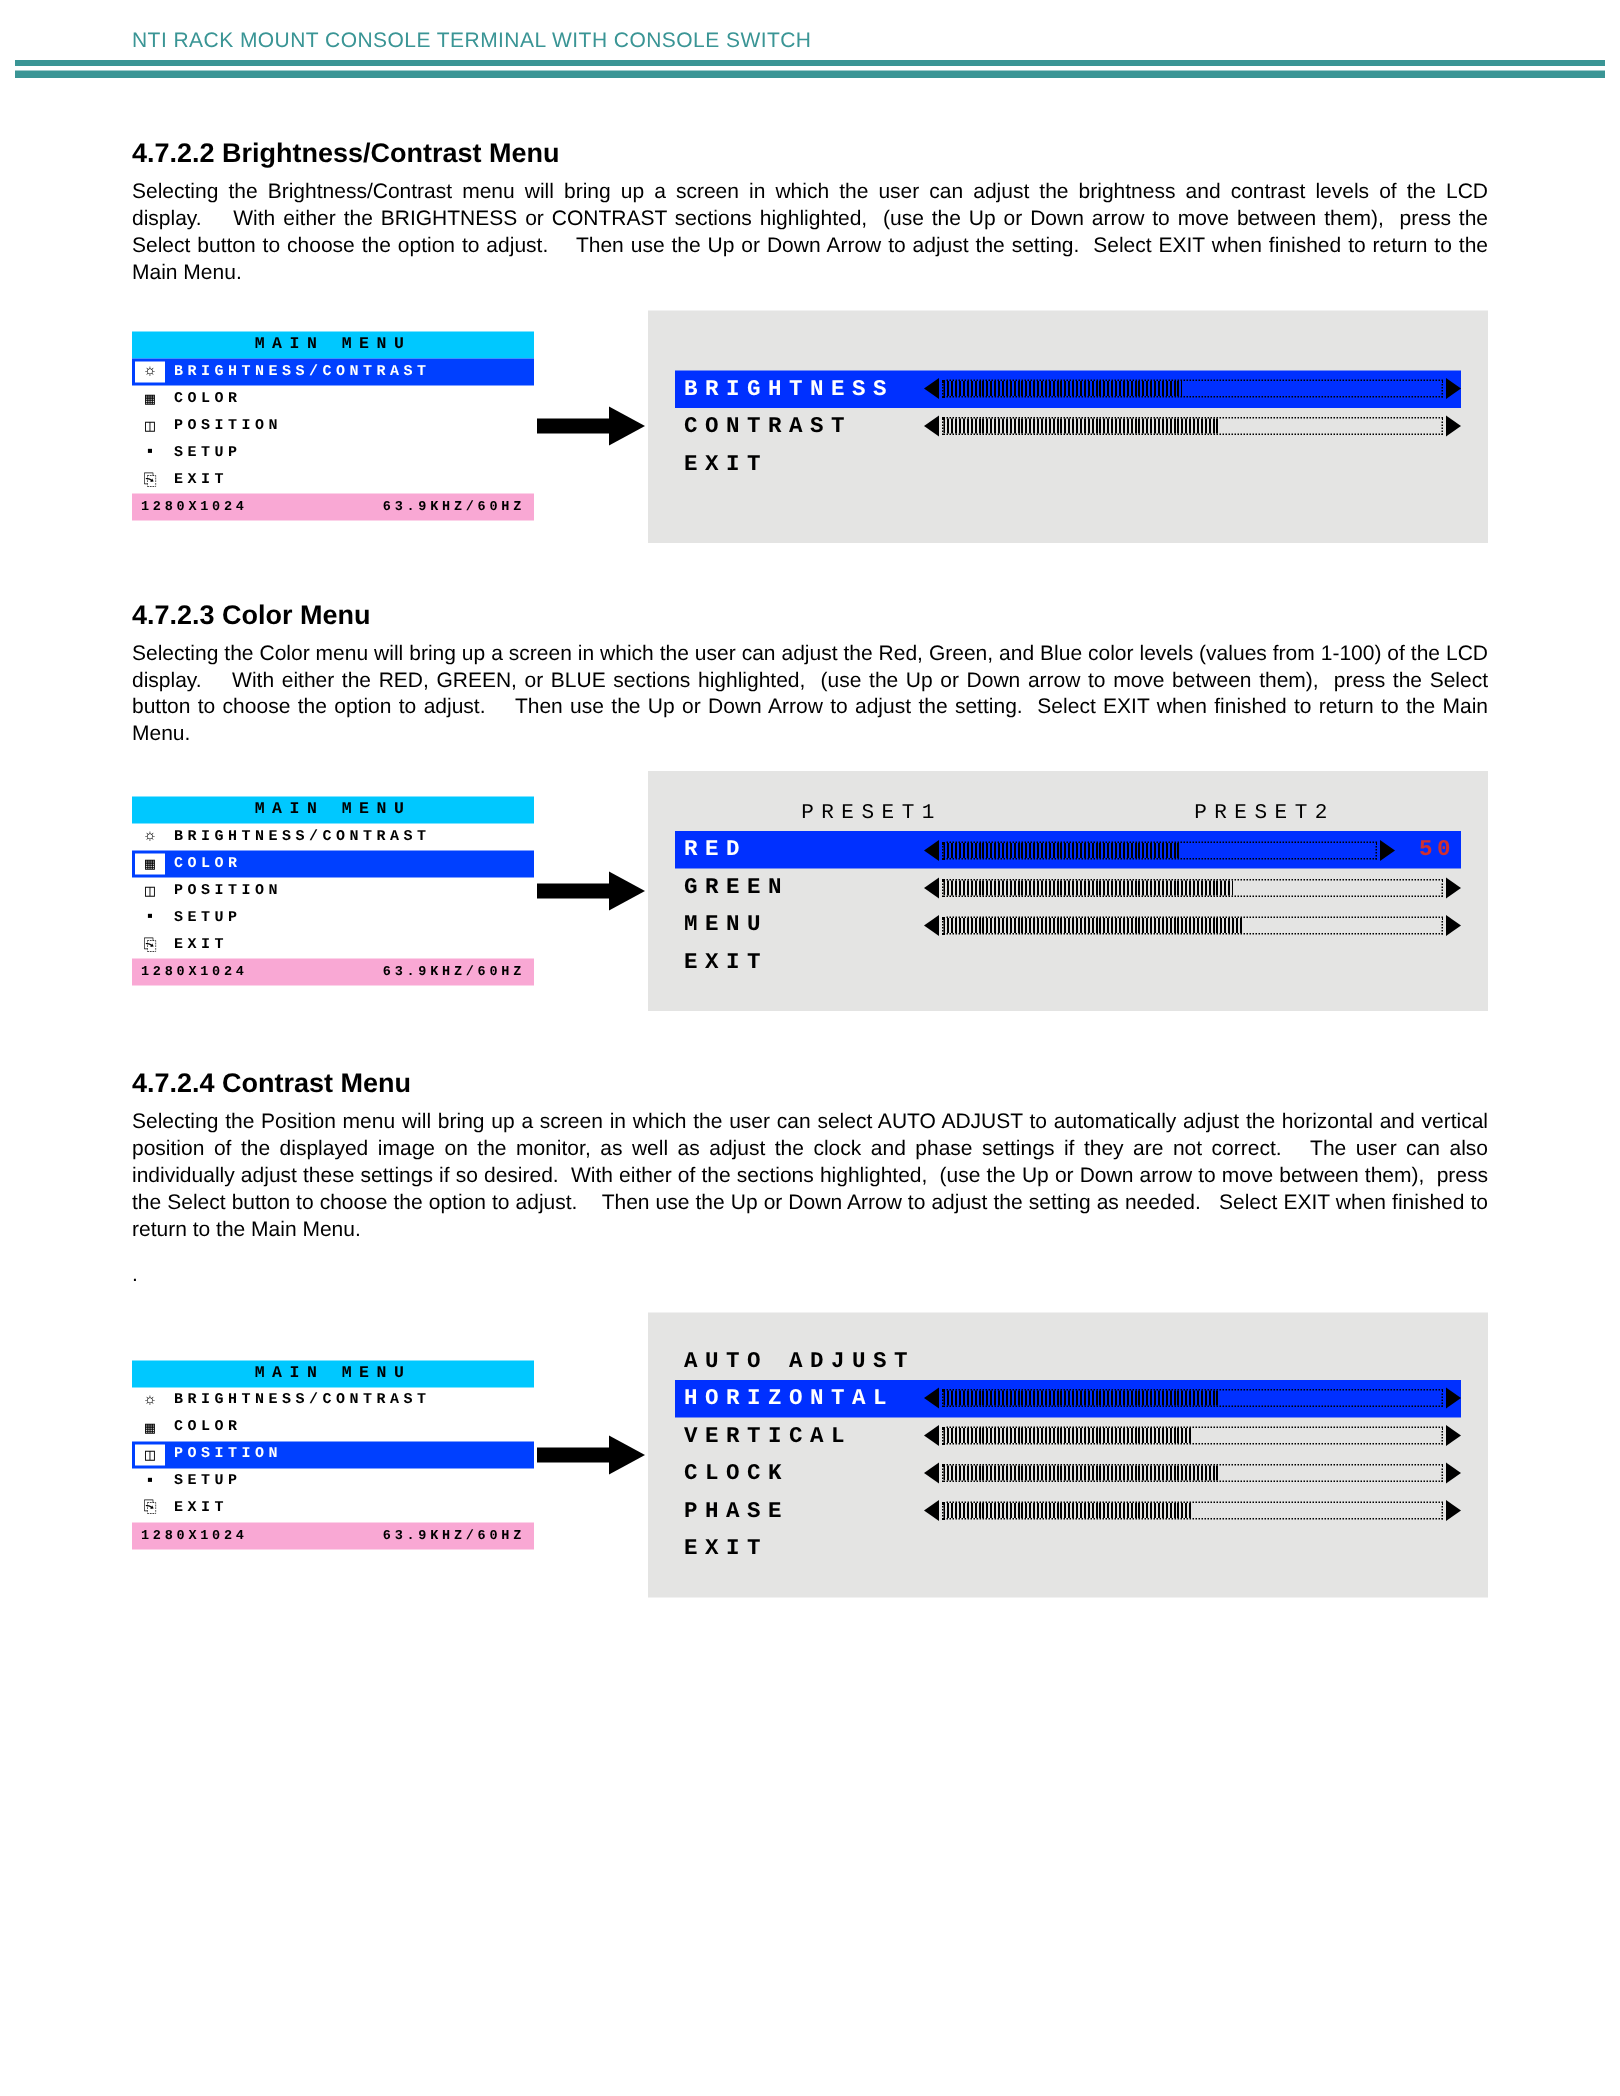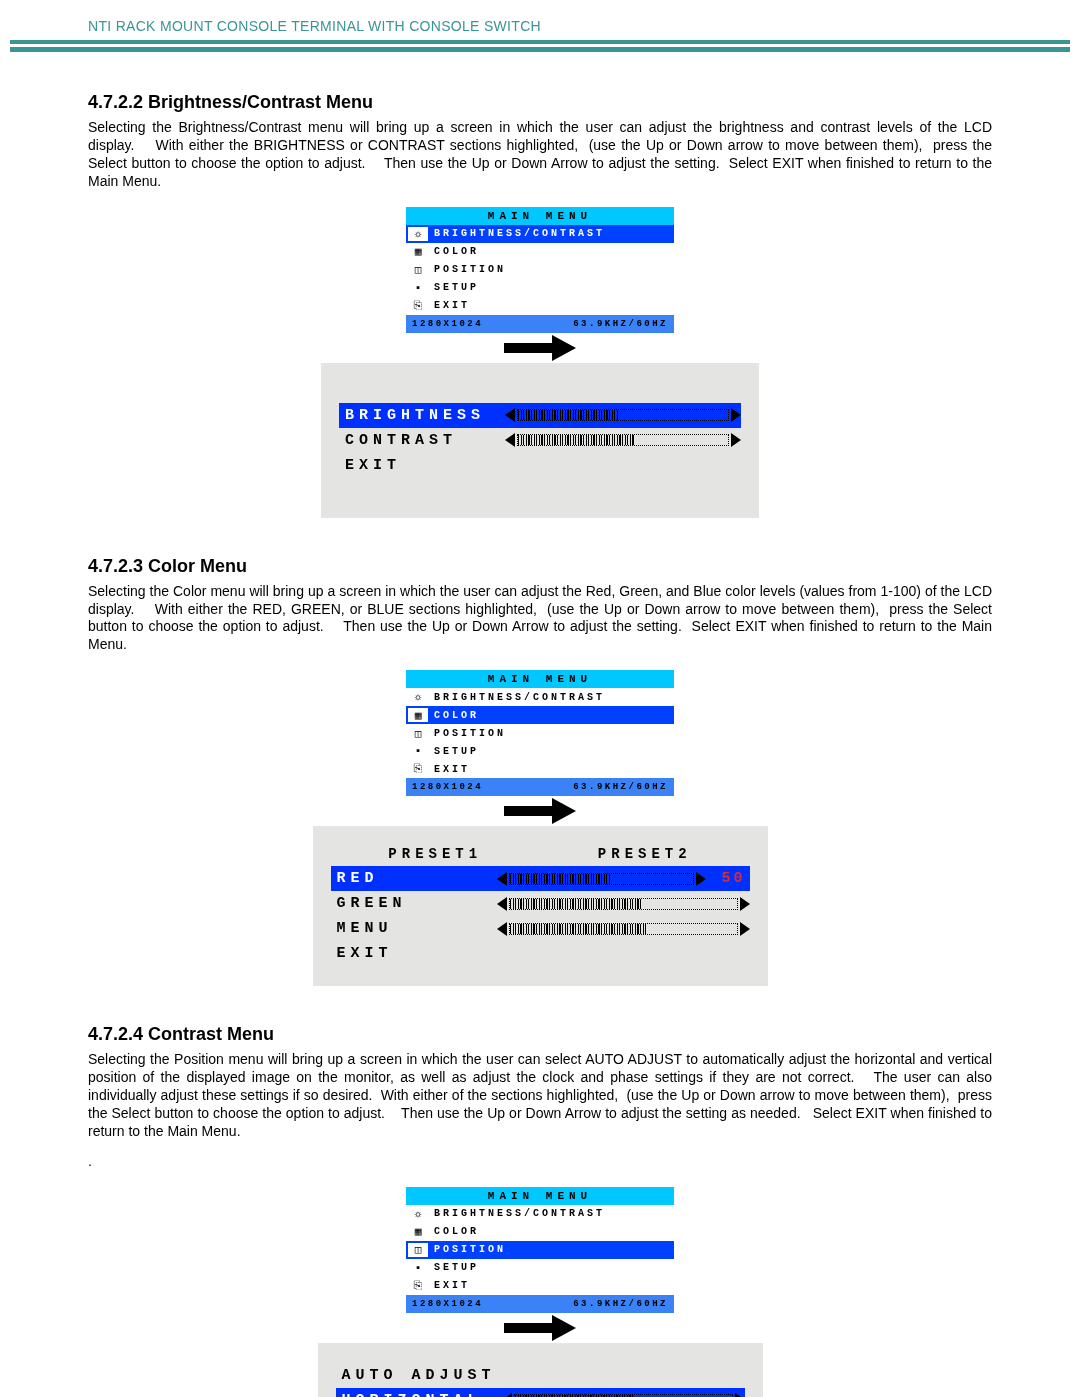--- a/index.html
+++ b/index.html
@@ -30,21 +30,20 @@
     height: 2px; background: #3a9595;
   }
   .content { padding: 0 88px 20px 88px; }
   .section-heading { font-size: 18px; font-weight: bold; margin: 38px 0 6px 0; }
   .para { font-size: 14px; line-height: 1.28; text-align: justify; }
   .figure-row {
     display: flex;
     align-items: center;
     gap: 2px;
     margin-top: 16px;
-    flex-direction: column;
   }
   
   .menu-panel {
     width: 268px;
     font-family: "Courier New", monospace;
   }
   .menu-title {
     background: #00c8ff;
     color: #000;
     text-align: center;
@@ -67,21 +66,21 @@
     background: #fff;
   }
   .menu-row.sel .icon-cell { background:#fff; color:#000;}
   .menu-row .label {
     font-size: 10px;
     letter-spacing: 3px;
     font-weight: bold;
     padding-left: 6px;
   }
   .menu-status {
-    background: #3b82f6;
+    background: #f9a8d4;
     color: #000;
     font-size: 9px;
     font-weight: bold;
     letter-spacing: 2.5px;
     padding: 4px 6px;
     display:flex;justify-content:space-between;align-items:flex-end;
   }
   
   .arrow {
     width: 72px; height: 26px; position: relative;
@@ -138,21 +137,21 @@
     height: 100%;
     background: repeating-linear-gradient(90deg,#000 0 1.3px, transparent 1.3px 2.6px);
   }
   .sub-row .value {
     width: 44px; text-align:right; color:#d03030;
     font-size:15px; font-weight:bold; letter-spacing:3px;
     padding-right:4px;
   }
   .preset-row {
     display:flex; justify-content:space-around;
-    font-size:14px; font-weight:bold; letter-spacing:5px;
+    font-size:14px; font-weight:normal; letter-spacing:5px;
     margin-bottom:4px;
   }
 </style>
 </head>
 <body>
 
 <div class="header">NTI RACK MOUNT CONSOLE TERMINAL WITH CONSOLE SWITCH</div>
 <div class="hr-wrap"></div>
 
 <div class="content">

